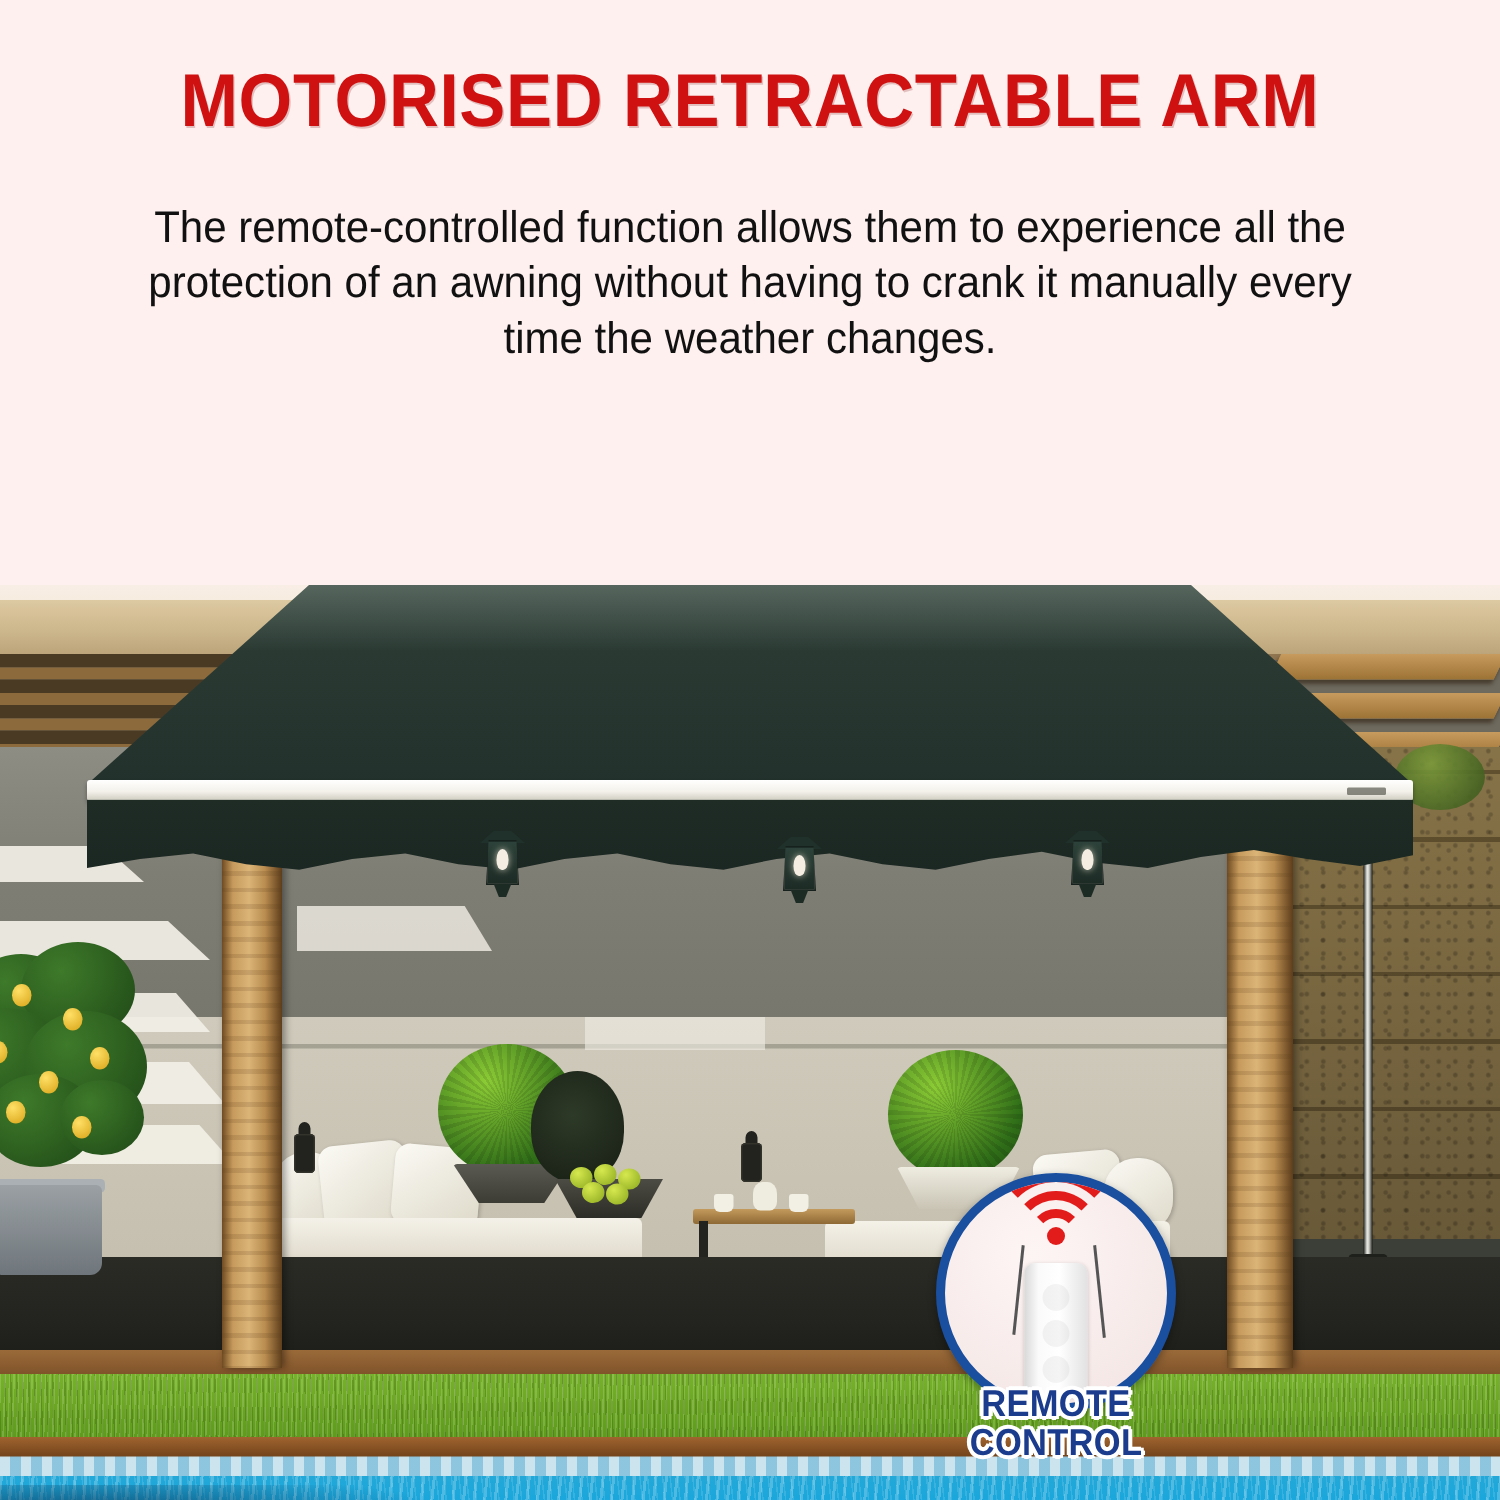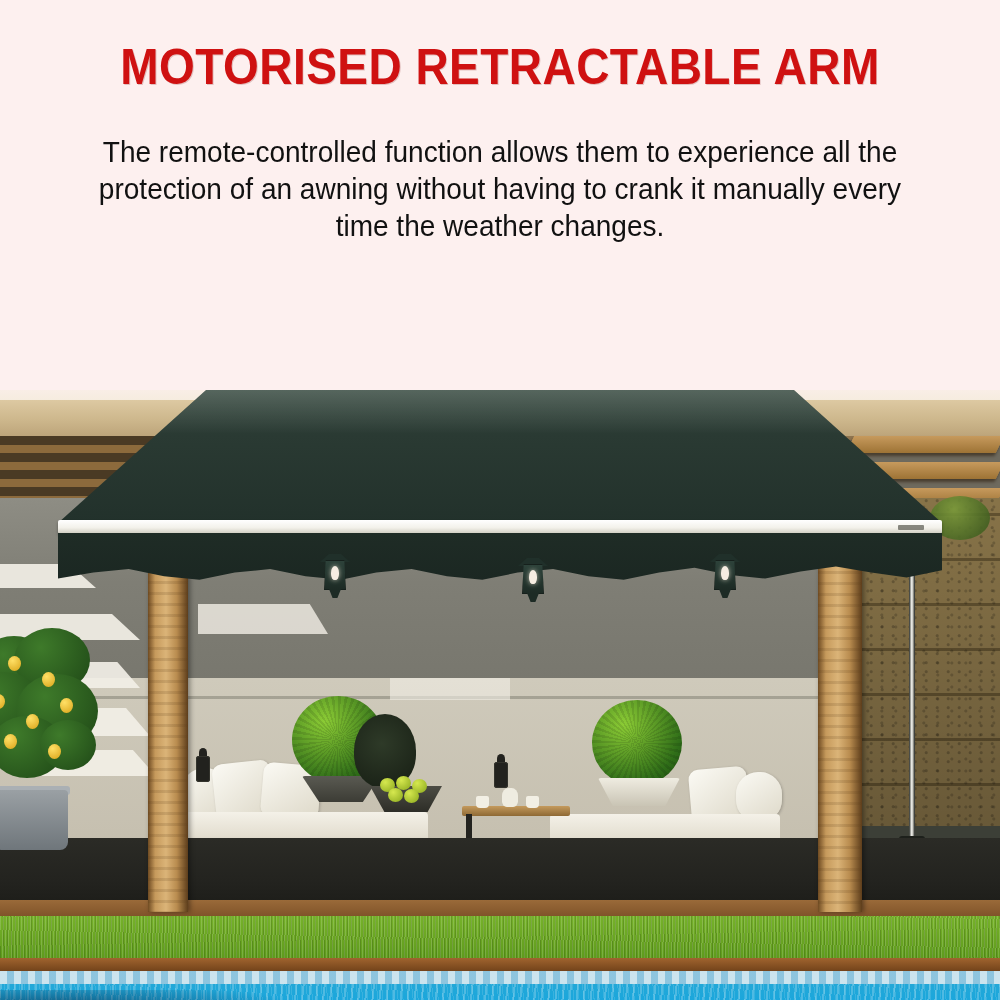--- a/index.html
+++ b/index.html
@@ -399,15 +399,35 @@
     </div>
     <div class="lantern" style="left:710px;top:176px;">
       <div class="lan-top"></div>
         <div class="lan-body"></div>
         <div class="lan-glow"></div>
         <div class="lan-foot"></div>
     </div>
 
   </div>
 
+  <div class="badge" style="left:616px;top:782px;width:176px;height:200px;">
+    <div class="badge-circle" style="left:8px;top:0;width:148px;height:148px;">
+
+      <div class="remote-ant" style="left:48px;top:42px;height:60px;transform:rotate(6deg)"></div>
+      <div class="remote-ant" style="left:102px;top:42px;height:62px;transform:rotate(-6deg)"></div>
+
+      <div class="remote-body">
+        <div class="remote-btn" style="top:14px"></div>
+        <div class="remote-btn" style="top:38px"></div>
+        <div class="remote-btn" style="top:62px"></div>
+      </div>
+
+      <div class="wave-dot" style="left:68px;top:30px"></div>
+      <div class="wave" style="left:56px;top:18px;width:24px;height:24px;transform:rotate(0deg)"></div>
+      <div class="wave" style="left:44px;top:6px;width:48px;height:48px;"></div>
+      <div class="wave" style="left:32px;top:-6px;width:72px;height:72px;"></div>
+    </div>
+    <div class="badge-label" style="top:142px;">REMOTE</div>
+    <div class="badge-label" style="top:168px;">CONTROL</div>
+  </div>
 
 
 </div>
 
 </body></html>

